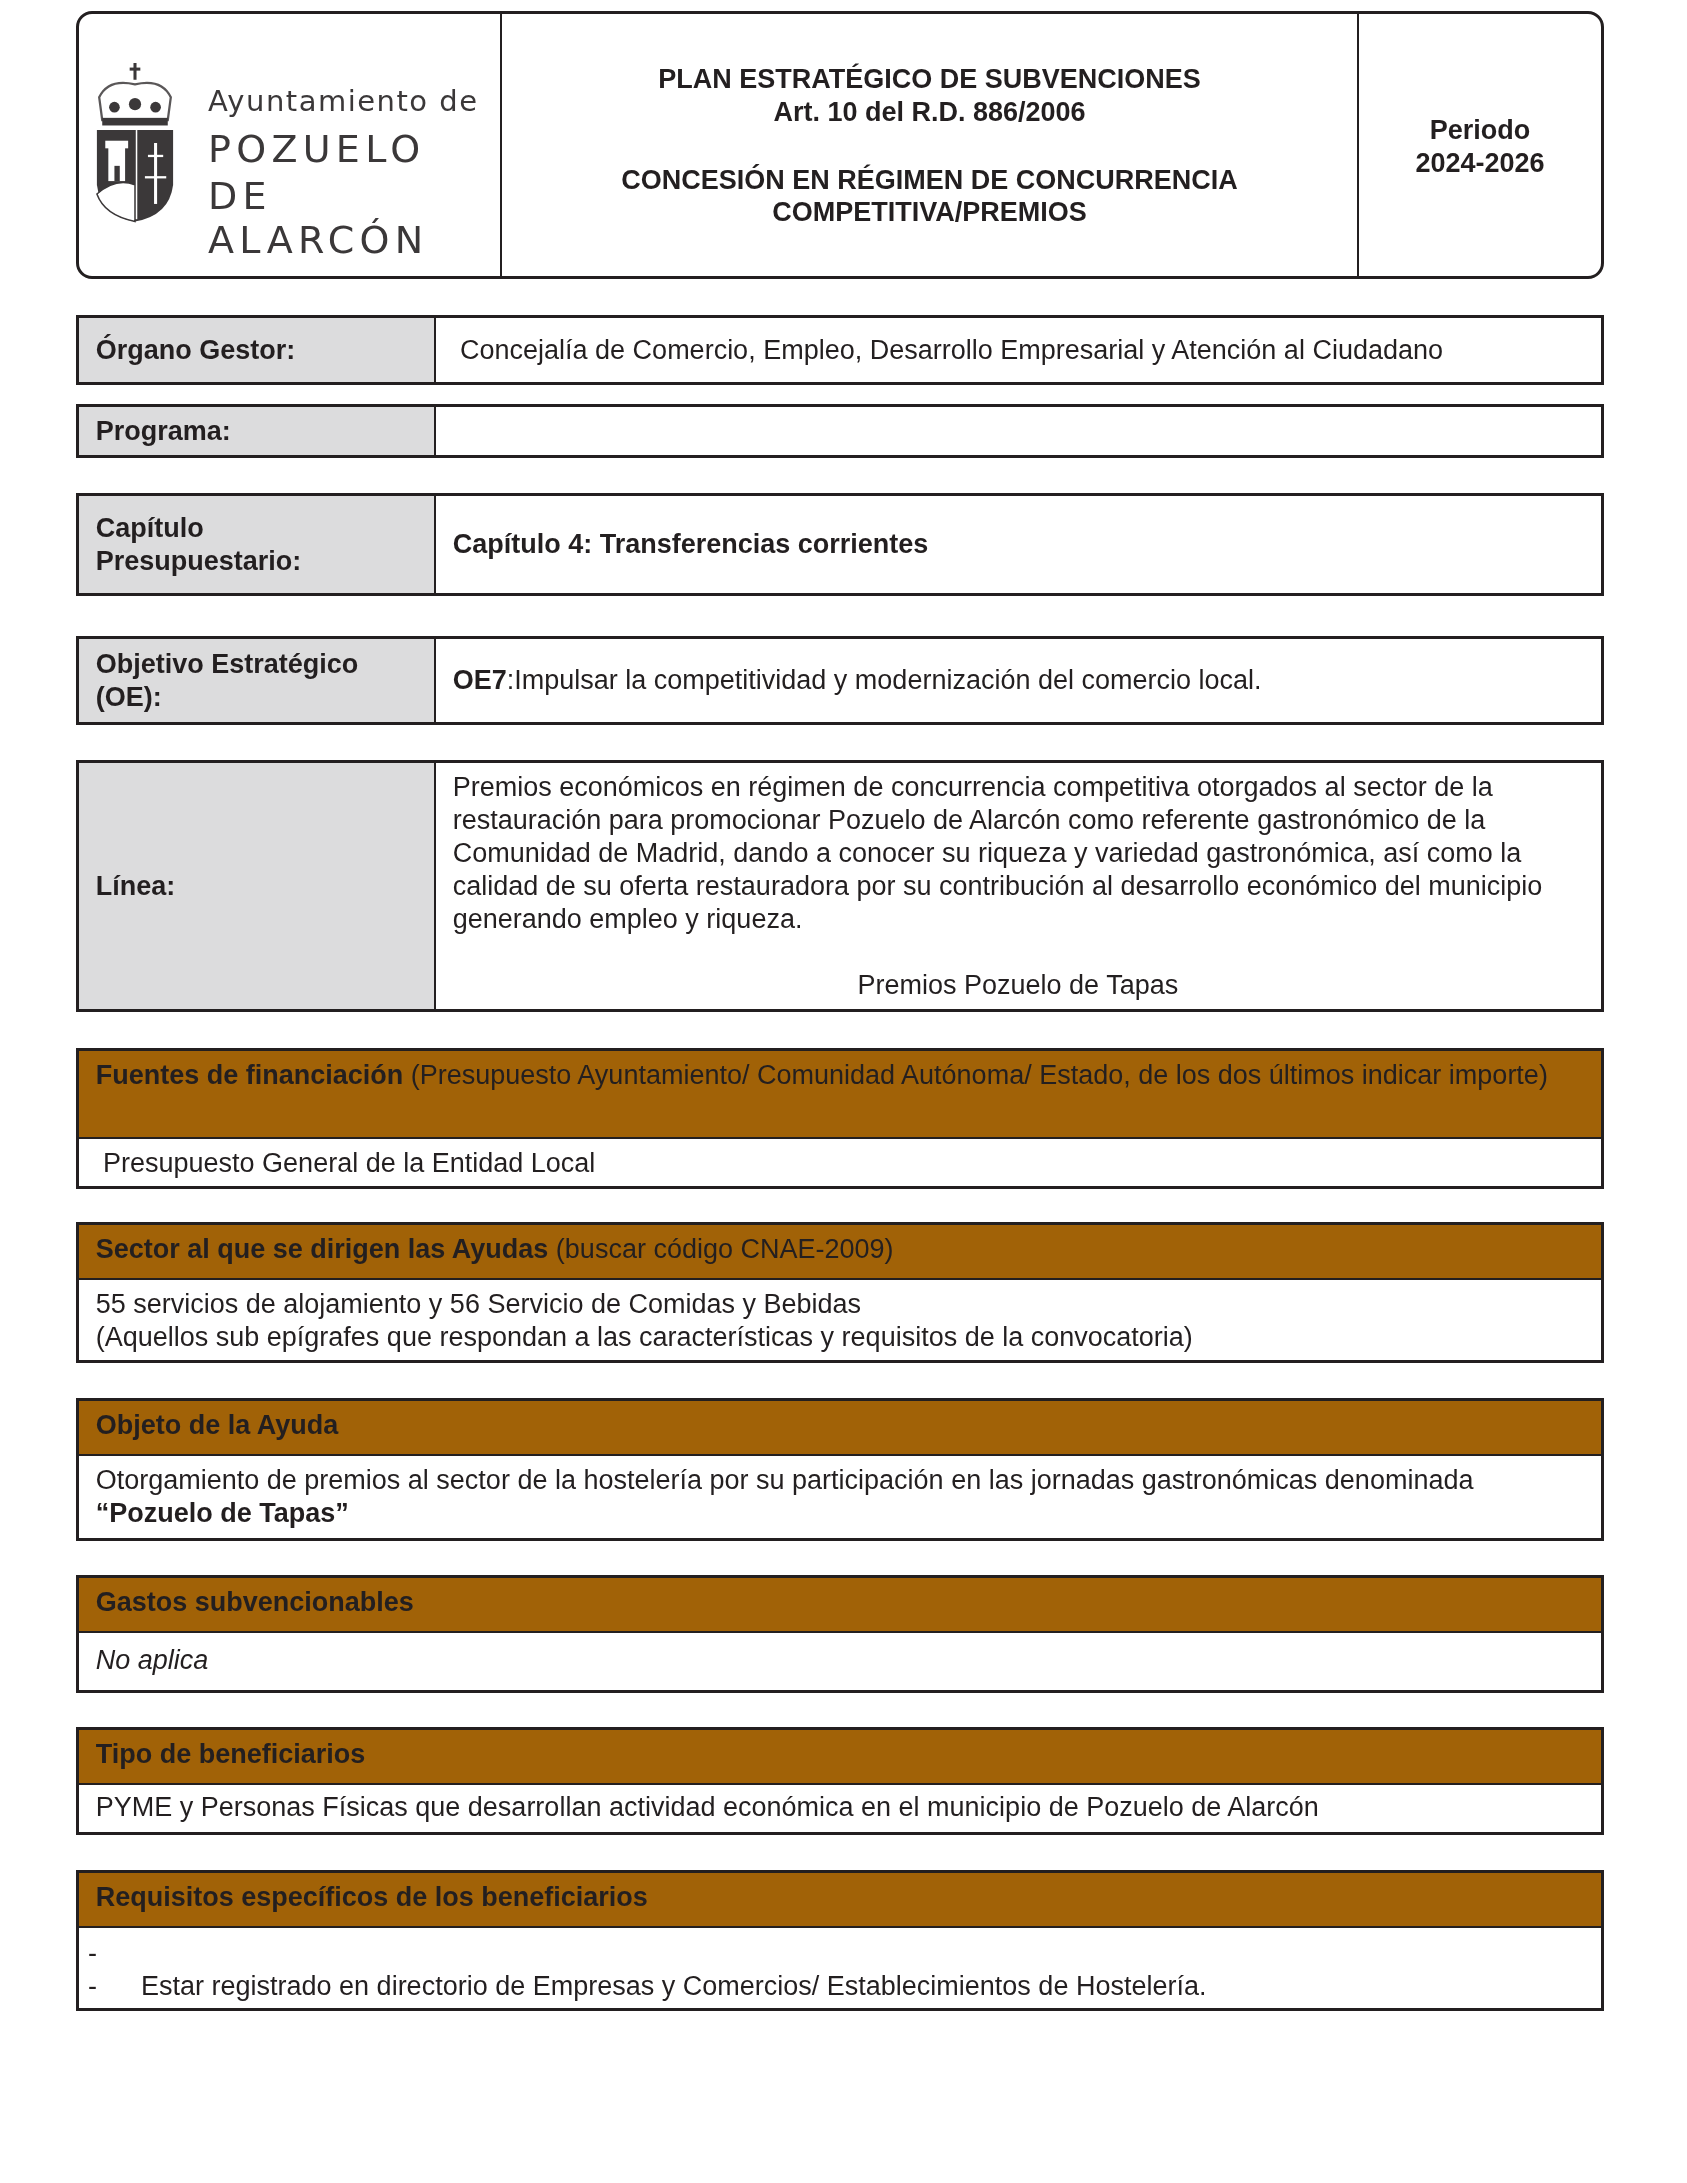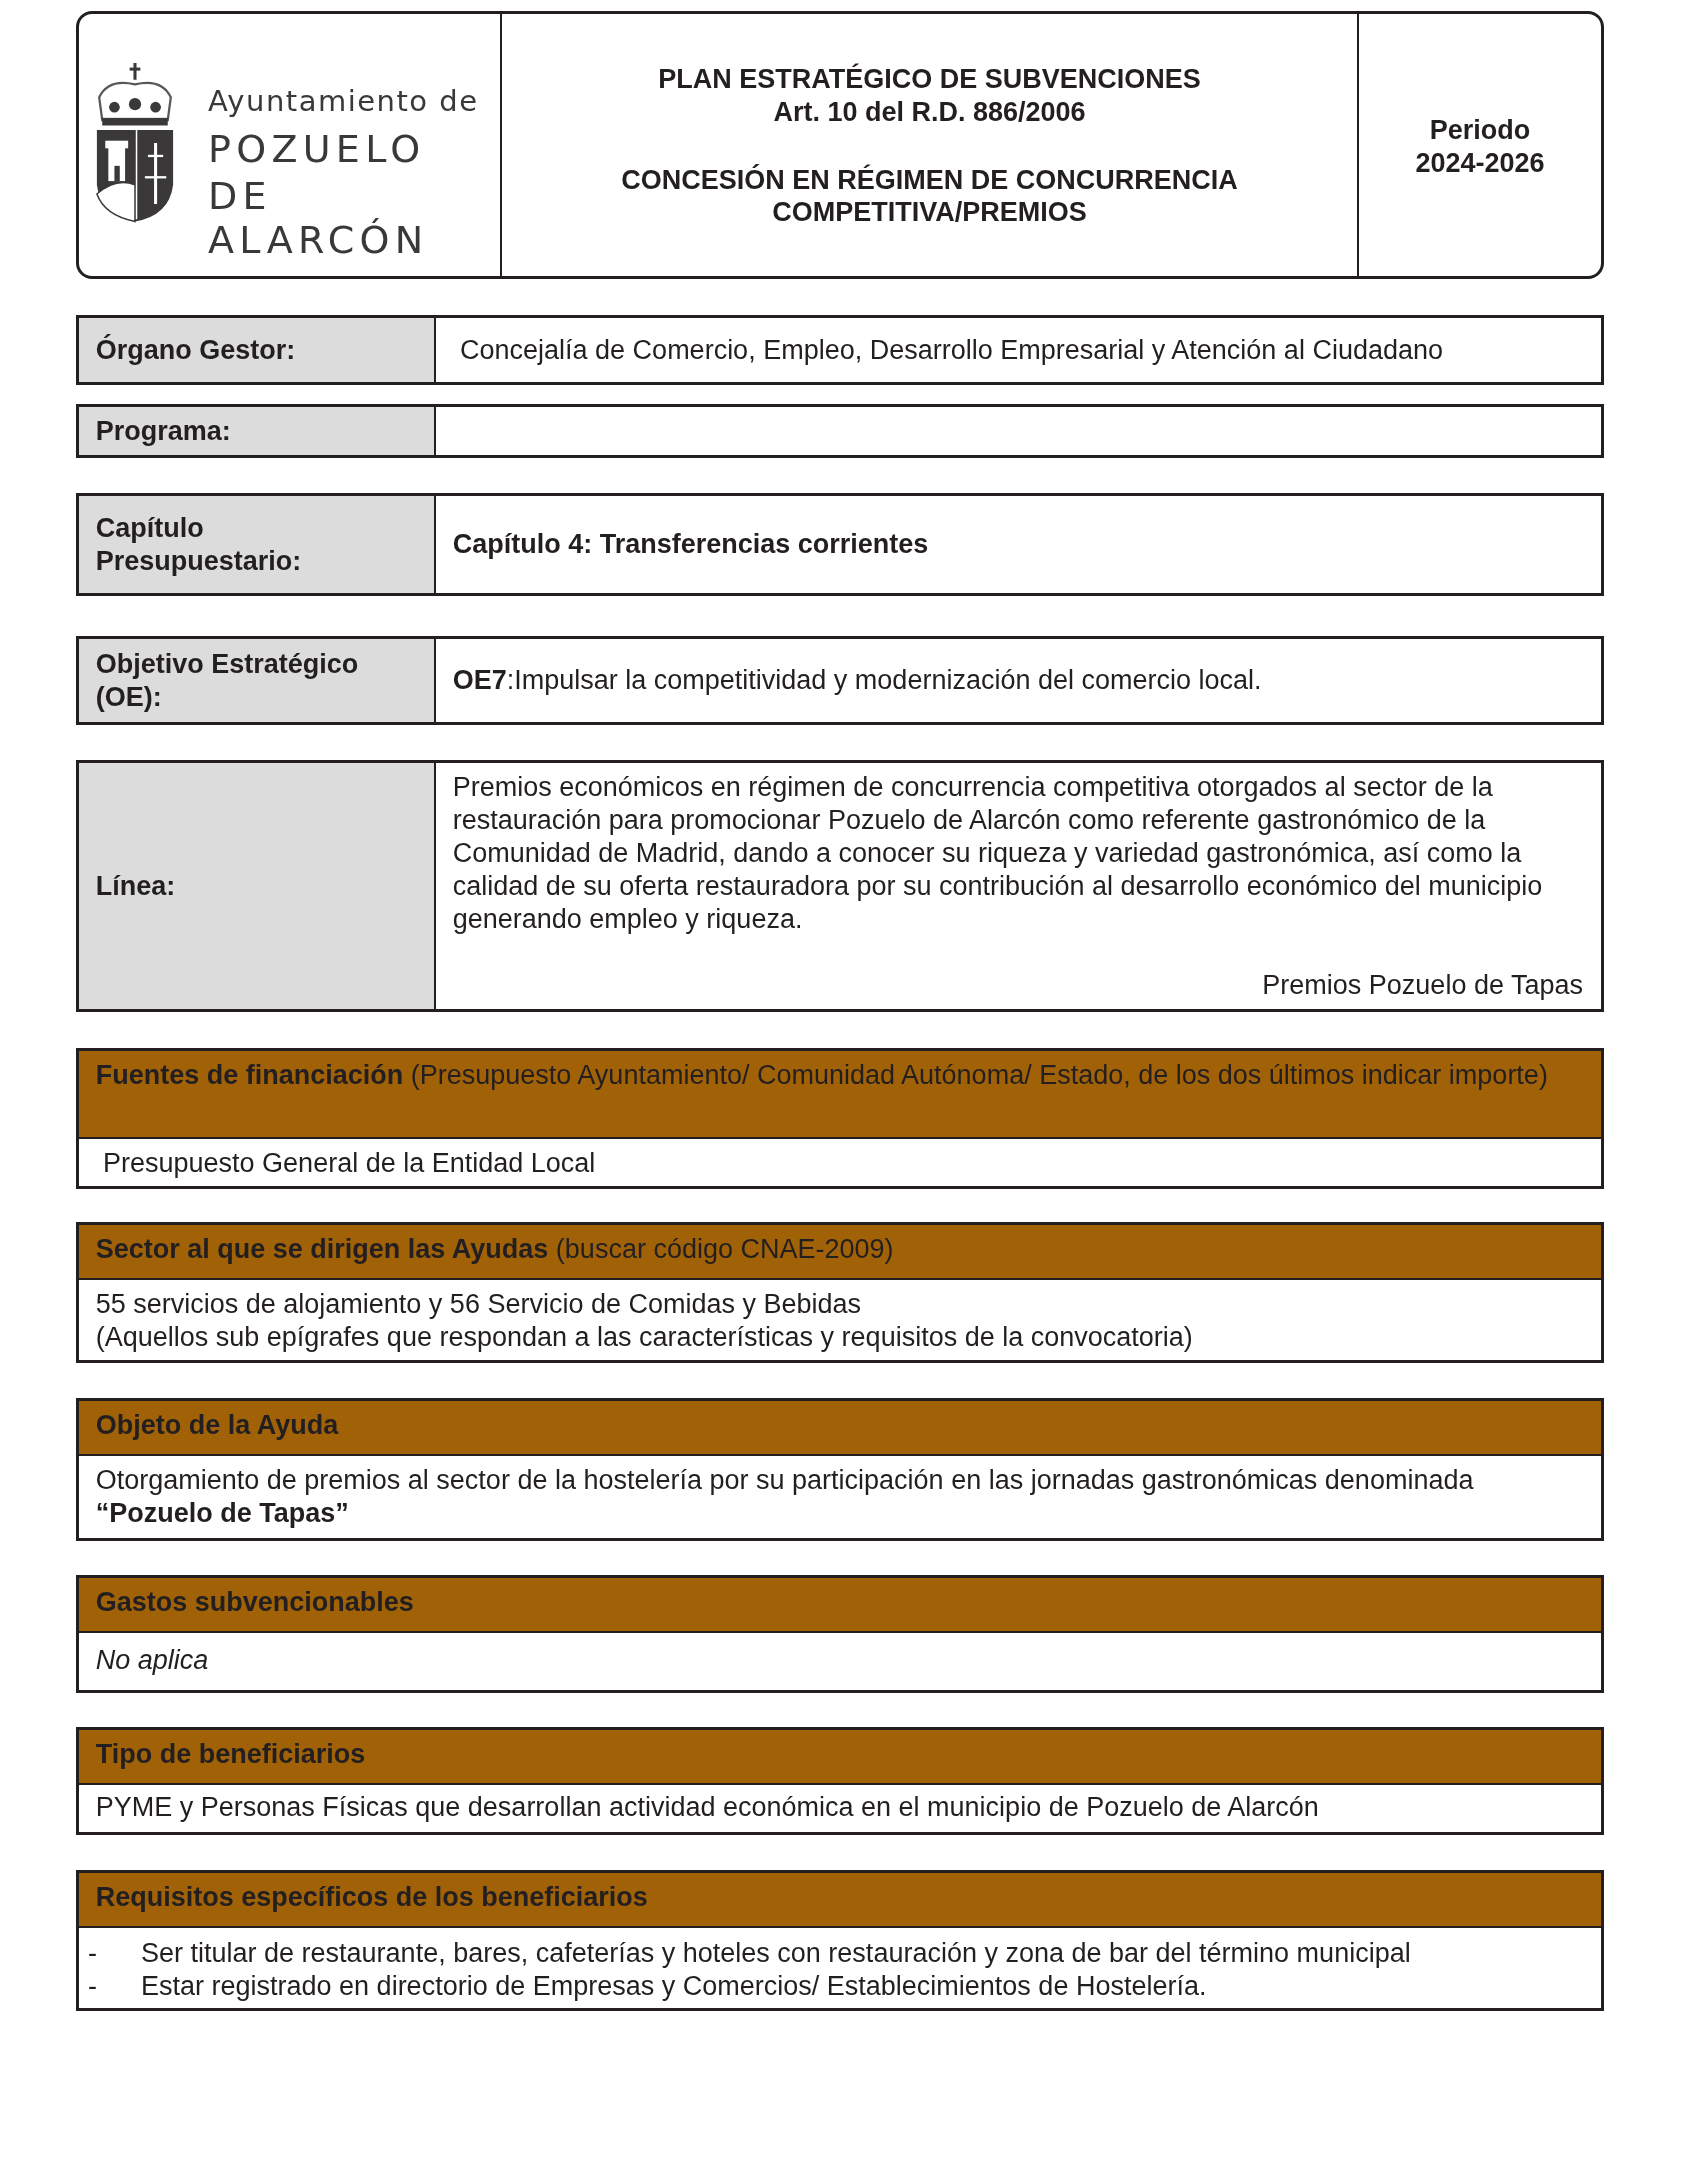--- a/index.html
+++ b/index.html
@@ -15,21 +15,21 @@
   .crest { position: absolute; left: 13.7px; top: 49px; width: 84px; height: 160px; }
   .logo-text { position: absolute; left: 129px; color: #3b3839; font-family: "DejaVu Sans", sans-serif; }
   .lt1 { top: 70px; font-size: 29px; letter-spacing: 1.5px; }
   .lt2 { top: 113px; font-size: 38px; letter-spacing: 5.3px; }
   .lt3 { top: 160px; font-size: 38px; letter-spacing: 5.3px; }
 
   .row { display: flex; }
   .row .lbl { width: 357px; background: #dcdcdd; border-right: 2.3px solid #231f20; box-sizing: border-box;
               padding-left: 16.7px; font-weight: bold; font-size: 27px; line-height: 33px; display: flex; align-items: center; }
   .row .val { flex: 1; padding-left: 16.7px; font-size: 27px; line-height: 33px; display: flex; align-items: center; box-sizing: border-box; }
-  .row .val.top { align-items: flex-end; padding-top: 9px; flex-direction: column; }
+  .row .val.top { align-items: center; padding-top: 9px; flex-direction: column; }
   .sec-h { background: #a16207; border-bottom: 2.3px solid #231f20; padding: 7.6px 16.7px; font-size: 27px; line-height: 33px; box-sizing: border-box; }
   .sec-h b { font-weight: bold; }
   .sec-b { padding: 7.6px 16.7px; font-size: 27px; line-height: 33px; box-sizing: border-box; }
   .bullet { display: flex; }
   .bullet .dash { width: 53px; }
   .gap { height: 33px; }
 </style>
 </head>
 <body>
 
@@ -147,21 +147,20 @@
   <div class="sec-b" style="padding-top:6px">PYME y Personas Físicas que desarrollan actividad económica en el municipio de Pozuelo de Alarcón</div>
 </div>
 
 <div class="box" style="top:1870px;height:141px">
   <div class="sec-h" style="height:55px">
     <b>Requisitos específicos de los beneficiarios</b>
   </div>
   <div class="sec-b" style="padding-left:9px;padding-top:9px">
     <div class="bullet">
       <span class="dash">-</span>
-      <span>Ser titular de restaurante, bares, cafeterías y hoteles con restauración y zona de bar del término municipal</span>
     </div>
     <div class="bullet">
       <span class="dash">-</span>
       <span>Estar registrado en directorio de Empresas y Comercios/ Establecimientos de Hostelería.</span>
     </div>
   </div>
 </div>
 
 
 </body></html>

